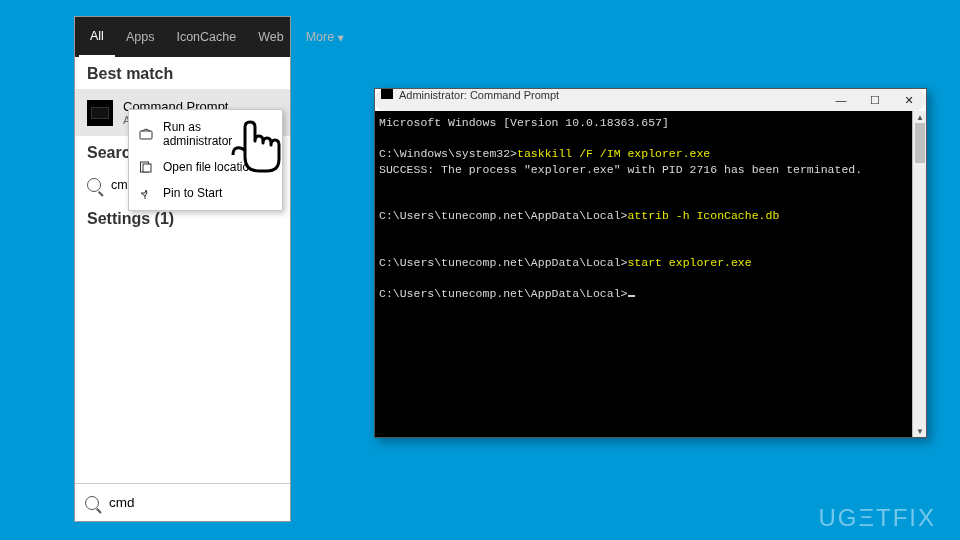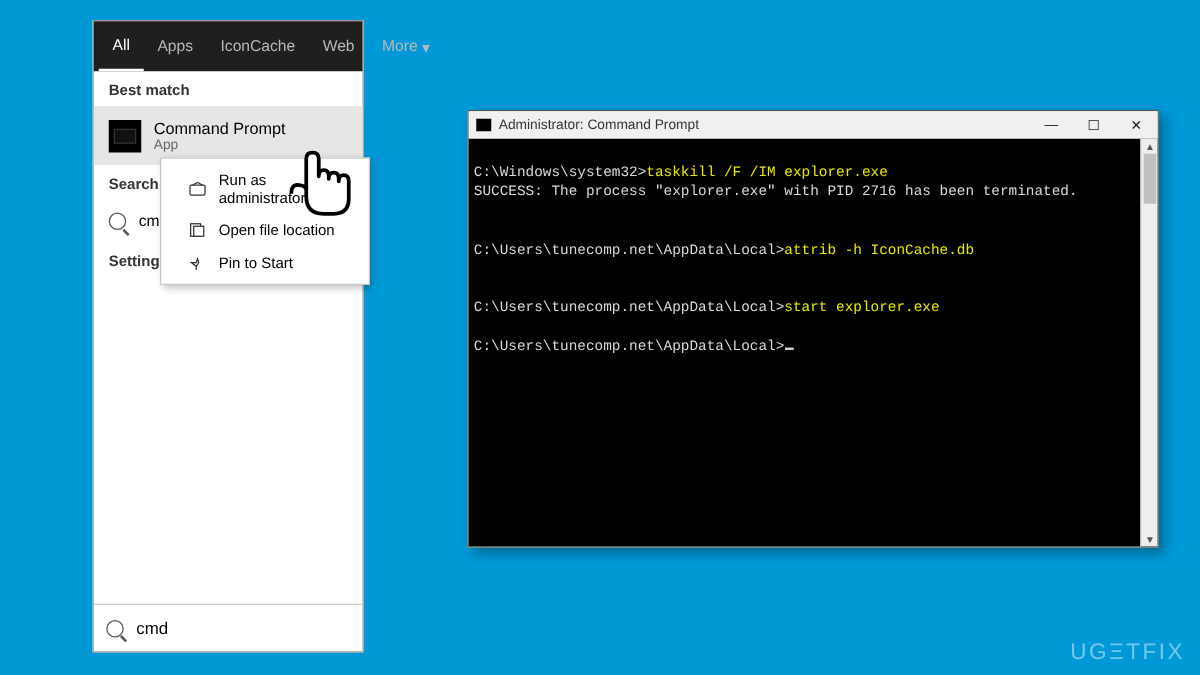--- a/index.html
+++ b/index.html
@@ -28,21 +28,21 @@
   }
   .tab {
     color: #b8b8b8;
     padding: 0 11px;
     height: 100%;
     display: flex; align-items: center;
     cursor: pointer;
   }
   .tab.active { color: #fff; border-bottom: 2px solid #fff; }
   .section-header {
-    font-size: 12px;
+    font-size: 16px;
     font-weight: 600;
     color: #333;
     padding: 8px 12px 6px;
   }
   .best-match {
     background: #e6e6e6;
     padding: 10px 12px;
     display: flex; align-items: center;
     gap: 10px;
   }
@@ -71,26 +71,26 @@
   }
   .search-icon-sm::after {
     content: ''; position: absolute;
     width: 6px; height: 1.5px; background: #555;
     bottom: -3px; right: -4px;
     transform: rotate(45deg);
   }
   
   .context-menu {
     position: absolute;
-    left: 128px; top: 126px;
-    width: 168px;
+    left: 128px; top: 109px;
+    width: 155px;
     background: #fff;
     border: 1px solid #c8c8c8;
     box-shadow: 2px 2px 6px rgba(0,0,0,0.25);
-    padding: 4px 12px;
+    padding: 4px 0;
     z-index: 5;
   }
   .ctx-item {
     display: flex; align-items: center;
     padding: 6px 10px;
     font-size: 12px;
     gap: 10px;
     cursor: pointer;
   }
   .ctx-icon { width: 14px; height: 14px; display: flex; align-items:center; justify-content:center; flex-shrink:0; }
@@ -121,24 +121,25 @@
     left: 374px; top: 88px;
     width: 553px; height: 350px;
     background: #fff;
     border: 1px solid #555;
     box-shadow: 4px 4px 10px rgba(0,0,0,0.35);
     display: flex; flex-direction: column;
   }
   .titlebar {
     height: 22px;
     background: #f0f0f0;
-    display: flex; align-items: center;
+    display: flex; 
     font-size: 11px;
     color: #333;
     padding-left: 6px;
+    border-radius: 10px;
   }
   .titlebar .ico {
     width: 12px; height: 10px; background: #000;
     margin-right: 6px;
     display: inline-block;
   }
   .titlebar .spacer { flex: 1; }
   .winbtn {
     width: 34px; height: 22px;
     display: flex; align-items: center; justify-content: center;
@@ -169,23 +170,23 @@
     position: absolute; right: 0; top: 22px; bottom: 0;
     width: 14px; background: #eee;
     border-left: 1px solid #bbb;
   }
   .scrollbar-v .thumb { position: absolute; top: 12px; left: 2px; width: 10px; height: 40px; background: #c0c0c0; }
   .scrollbar-v .arr { position: absolute; left: 0; width: 14px; height: 12px; display:flex; align-items:center; justify-content:center; font-size:8px; color:#555; }
   .scrollbar-v .arr.top { top: 0; }
   .scrollbar-v .arr.bot { bottom: 0; }
   .watermark {
     position: absolute;
-    right: 12px; bottom: 8px;
+    right: 24px; bottom: 8px;
     color: rgba(255,255,255,0.45);
-    font-size: 18px;
+    font-size: 24px;
     font-weight: 300;
     letter-spacing: 2px;
     font-family: Arial, sans-serif;
   }
 </style>
 </head>
 <body>
 
 <div class="search-panel">
   <div class="tabs">
@@ -265,20 +266,21 @@
 <div class="cmd-window">
   <div class="titlebar">
     <span class="ico"></span>
     <span>Administrator: Command Prompt</span>
     <span class="spacer"></span>
     <div class="winbtn">—</div>
     <div class="winbtn">☐</div>
     <div class="winbtn">✕</div>
   </div>
   <div class="terminal" id="terminal">
+      <div><span class="wht">Microsoft Windows [Version 10.0.18363.657]</span></div>
       <div><span class="wht">&nbsp;</span></div>
       <div><span class="wht">C:\Windows\system32&gt;</span><span class="yel">taskkill /F /IM explorer.exe</span></div>
       <div><span class="wht">SUCCESS: The process "explorer.exe" with PID 2716 has been terminated.</span></div>
       <div><span class="wht">&nbsp;</span></div>
       <div><span class="wht">&nbsp;</span></div>
       <div><span class="wht">C:\Users\tunecomp.net\AppData\Local&gt;</span><span class="yel">attrib -h IconCache.db</span></div>
       <div><span class="wht">&nbsp;</span></div>
       <div><span class="wht">&nbsp;</span></div>
       <div><span class="wht">C:\Users\tunecomp.net\AppData\Local&gt;</span><span class="yel">start explorer.exe</span></div>
       <div><span class="wht">&nbsp;</span></div>

